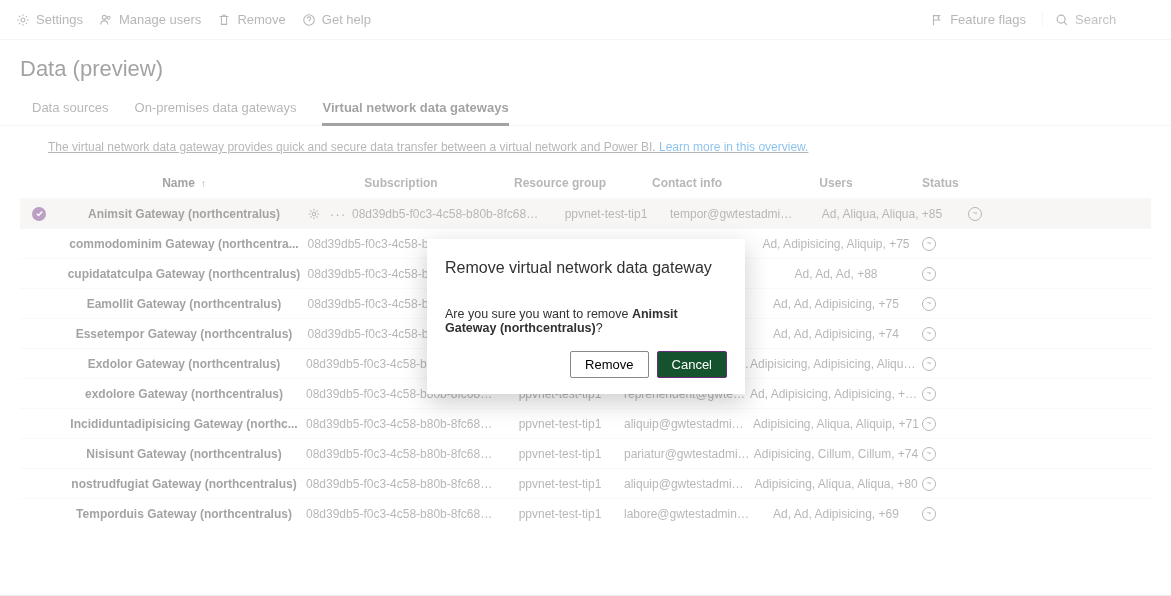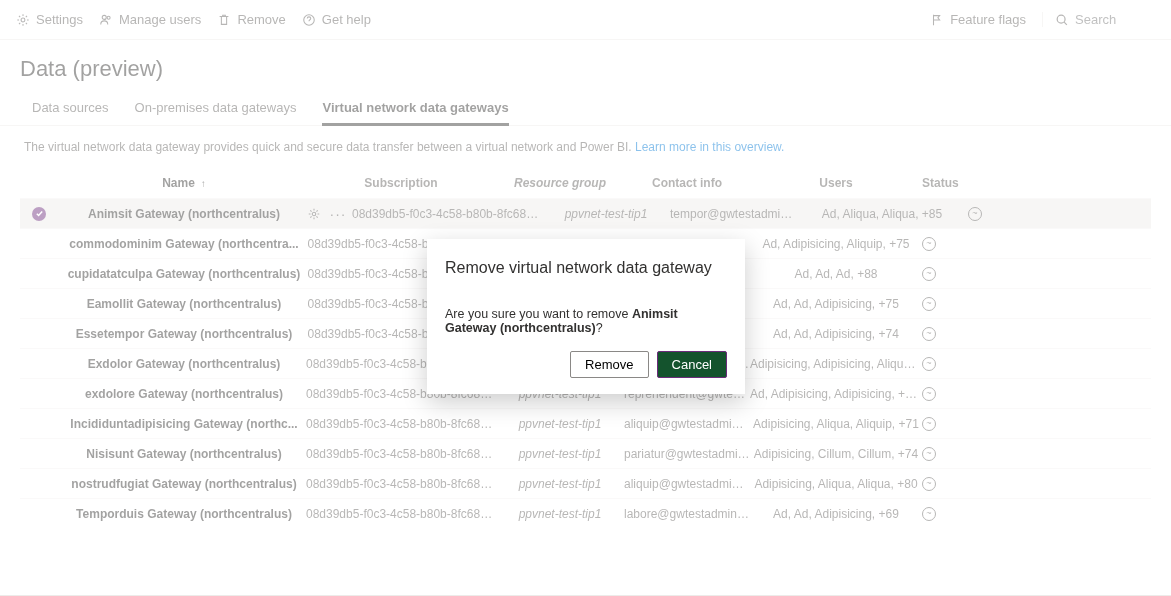--- a/index.html
+++ b/index.html
@@ -41,34 +41,35 @@
 .tab {
   padding: 8px 0;
   font-size: 13px;
   color: #605e5c;
   cursor: pointer;
   border-bottom: 3px solid transparent;
   margin-bottom: -1px;
 }
 .tab.active { color: #323130; font-weight: 600; border-bottom-color: #323130; }
 .desc {
-  padding: 14px 24px;
+  padding: 14px 48px;
   font-size: 12px;
   color: #605e5c;
+  text-decoration: underline;
 }
 .desc a { color: #0078d4; text-decoration: none; }
 .table { width: 100%; padding: 0 20px; }
 .thead, .trow { display: flex; align-items: center; height: 30px; text-align: center; }
 .thead { font-weight: 600; font-size: 12px; color: #323130; padding: 0 12px; }
 .trow { font-size: 12px; color: #323130; border-top: 1px solid #f3f2f1; padding: 0 12px; }
 .trow.selected { background: #edebe9; }
 .col-check { width: 24px; display:flex; align-items:center; }
 .col-name { width: 250px; padding-left: 6px; }
 .col-sub { width: 190px; color:#605e5c; }
-.col-rg { width: 128px; color:#605e5c;font-style:italic; }
+.col-rg { width: 128px; color:#605e5c; }
 .col-ci { width: 126px; color:#605e5c; }
 .col-users { width: 172px; color:#605e5c; }
 .col-status { flex: 1; color:#605e5c; display:flex; align-items:center; }
 .trow .col-name { font-weight: 700; }
 .trow.selected .col-name { font-weight: 600; }
 .sort-arrow { margin-left: 6px; font-size: 10px; }
 .row-actions { display: flex; gap: 8px; align-items:center; margin-right: 6px; }
 .iconbtn { width:16px; height:16px; color:#605e5c; display:flex; align-items:center; justify-content:center; cursor:pointer; }
 .status-circle {
   width:14px; height:14px; border-radius:50%; border:1.5px solid #605e5c; display:inline-flex; align-items:center; justify-content:center;

